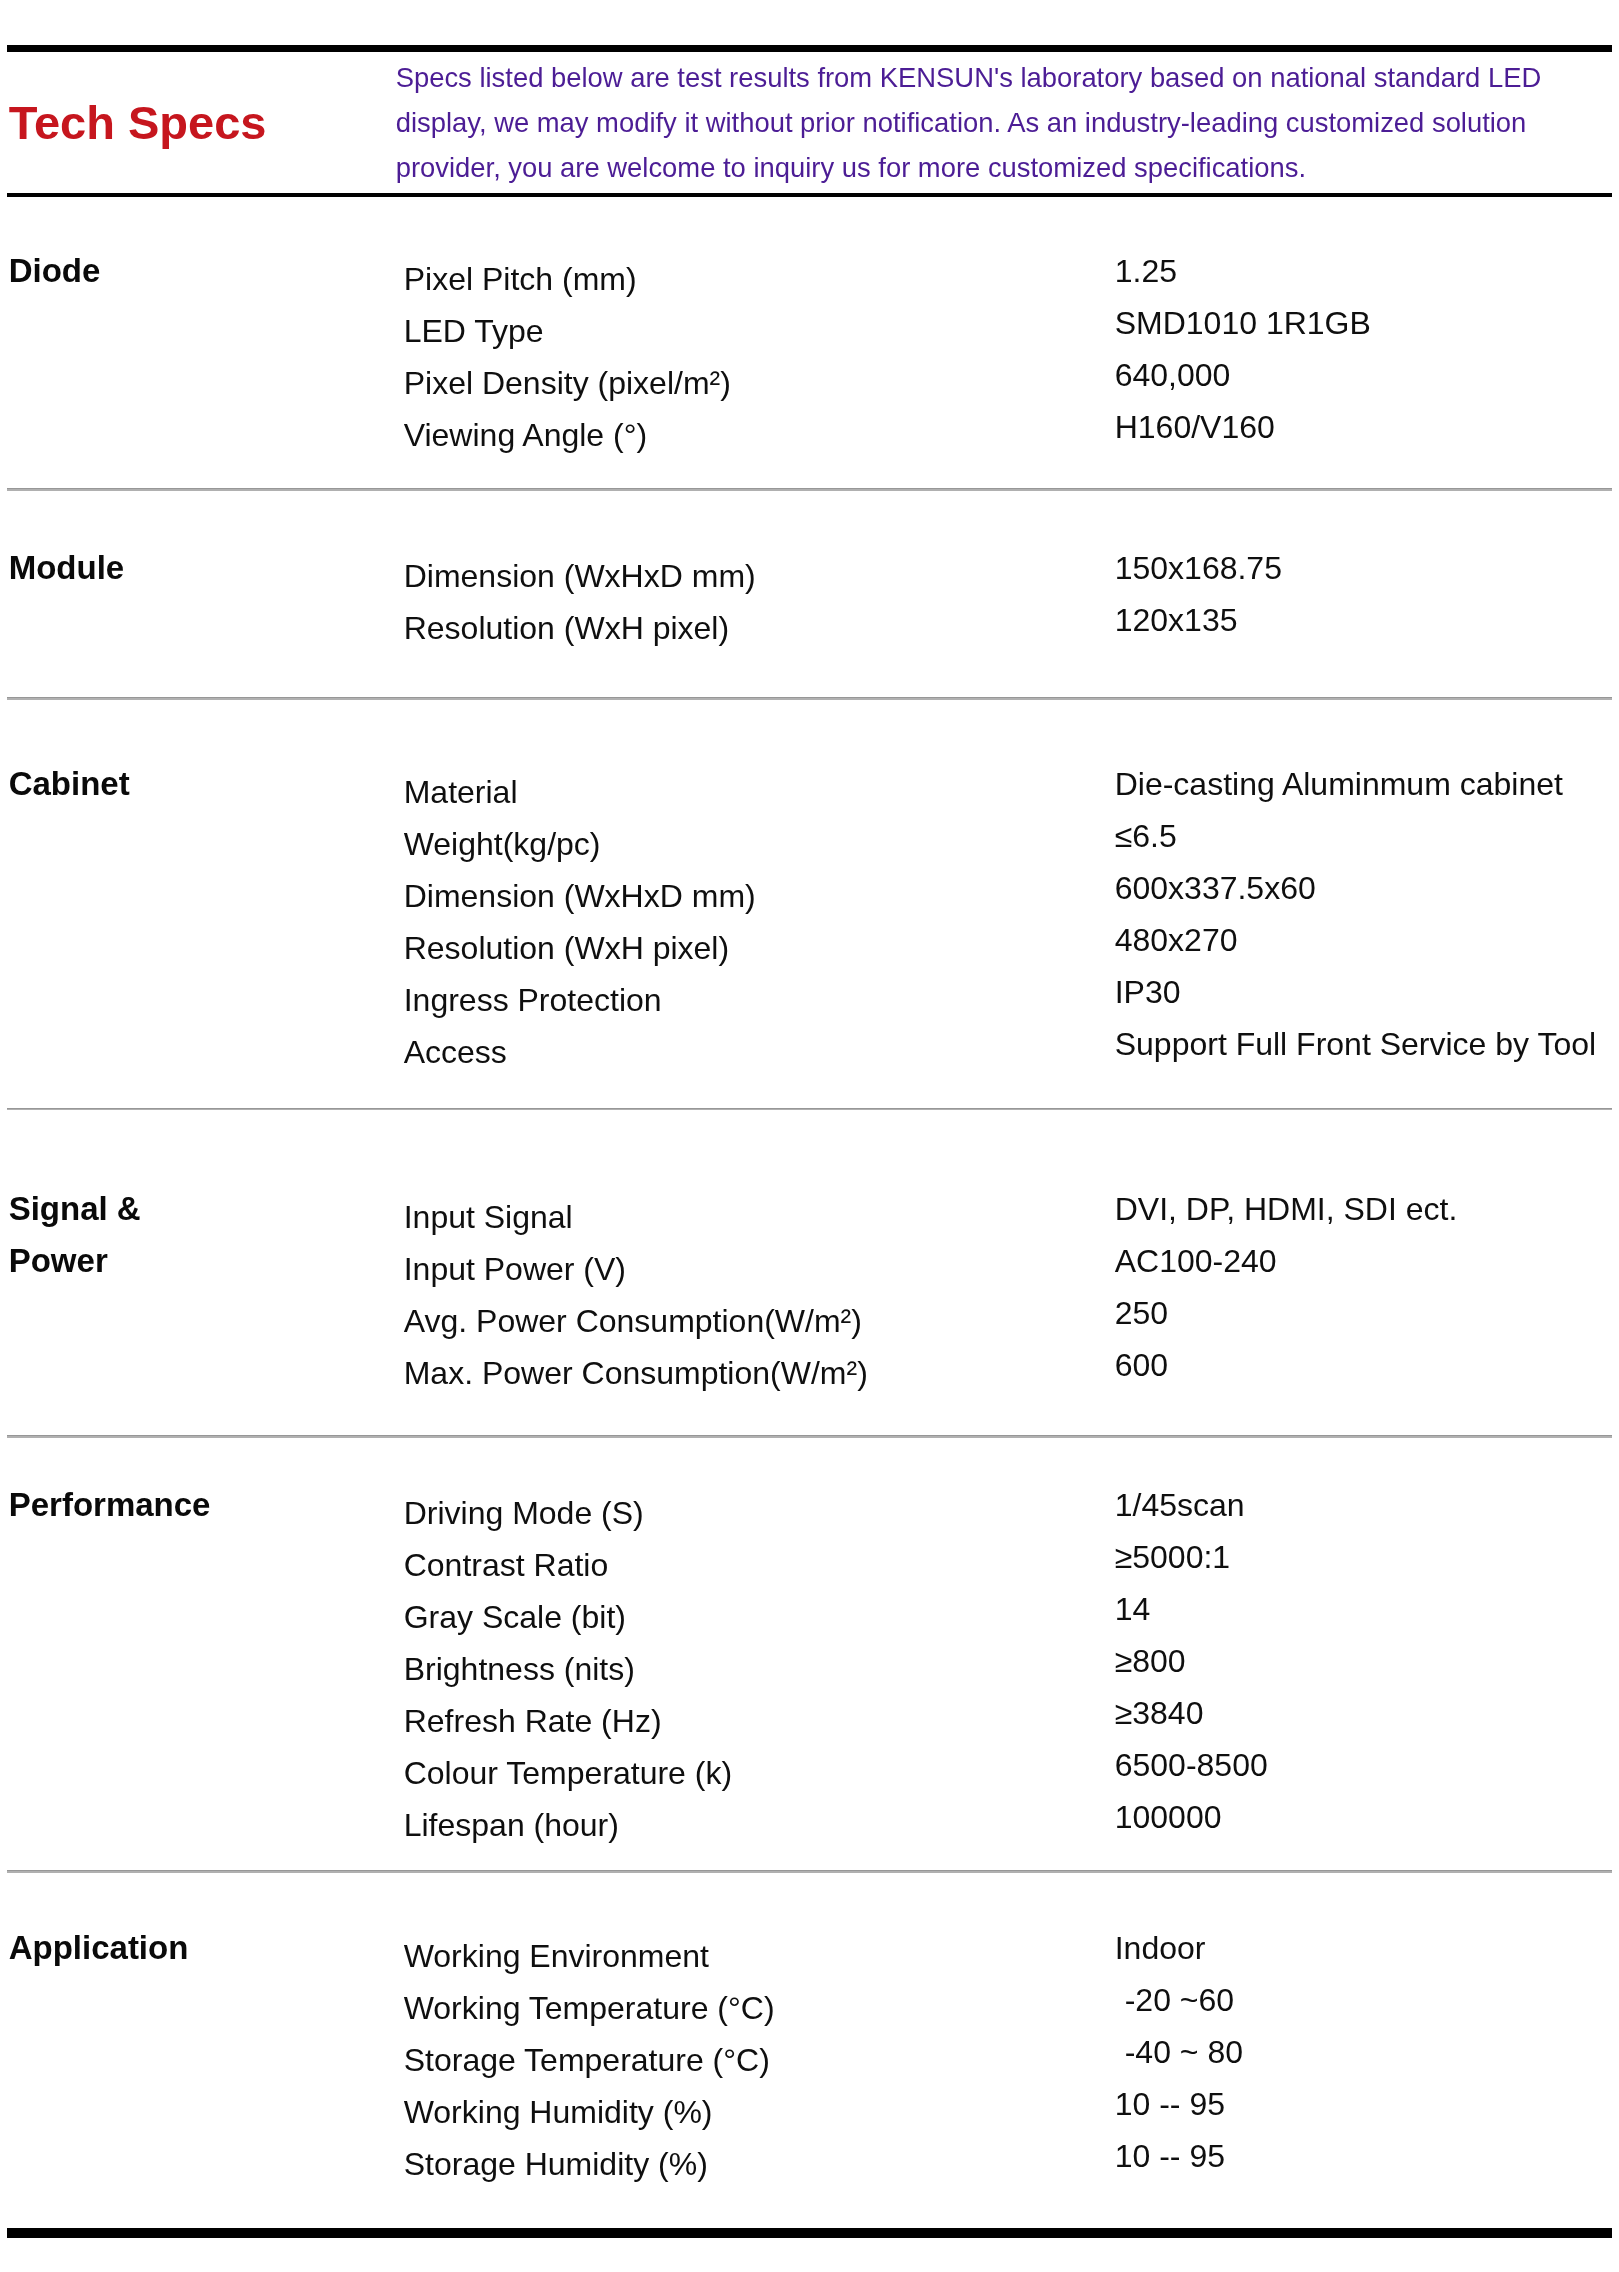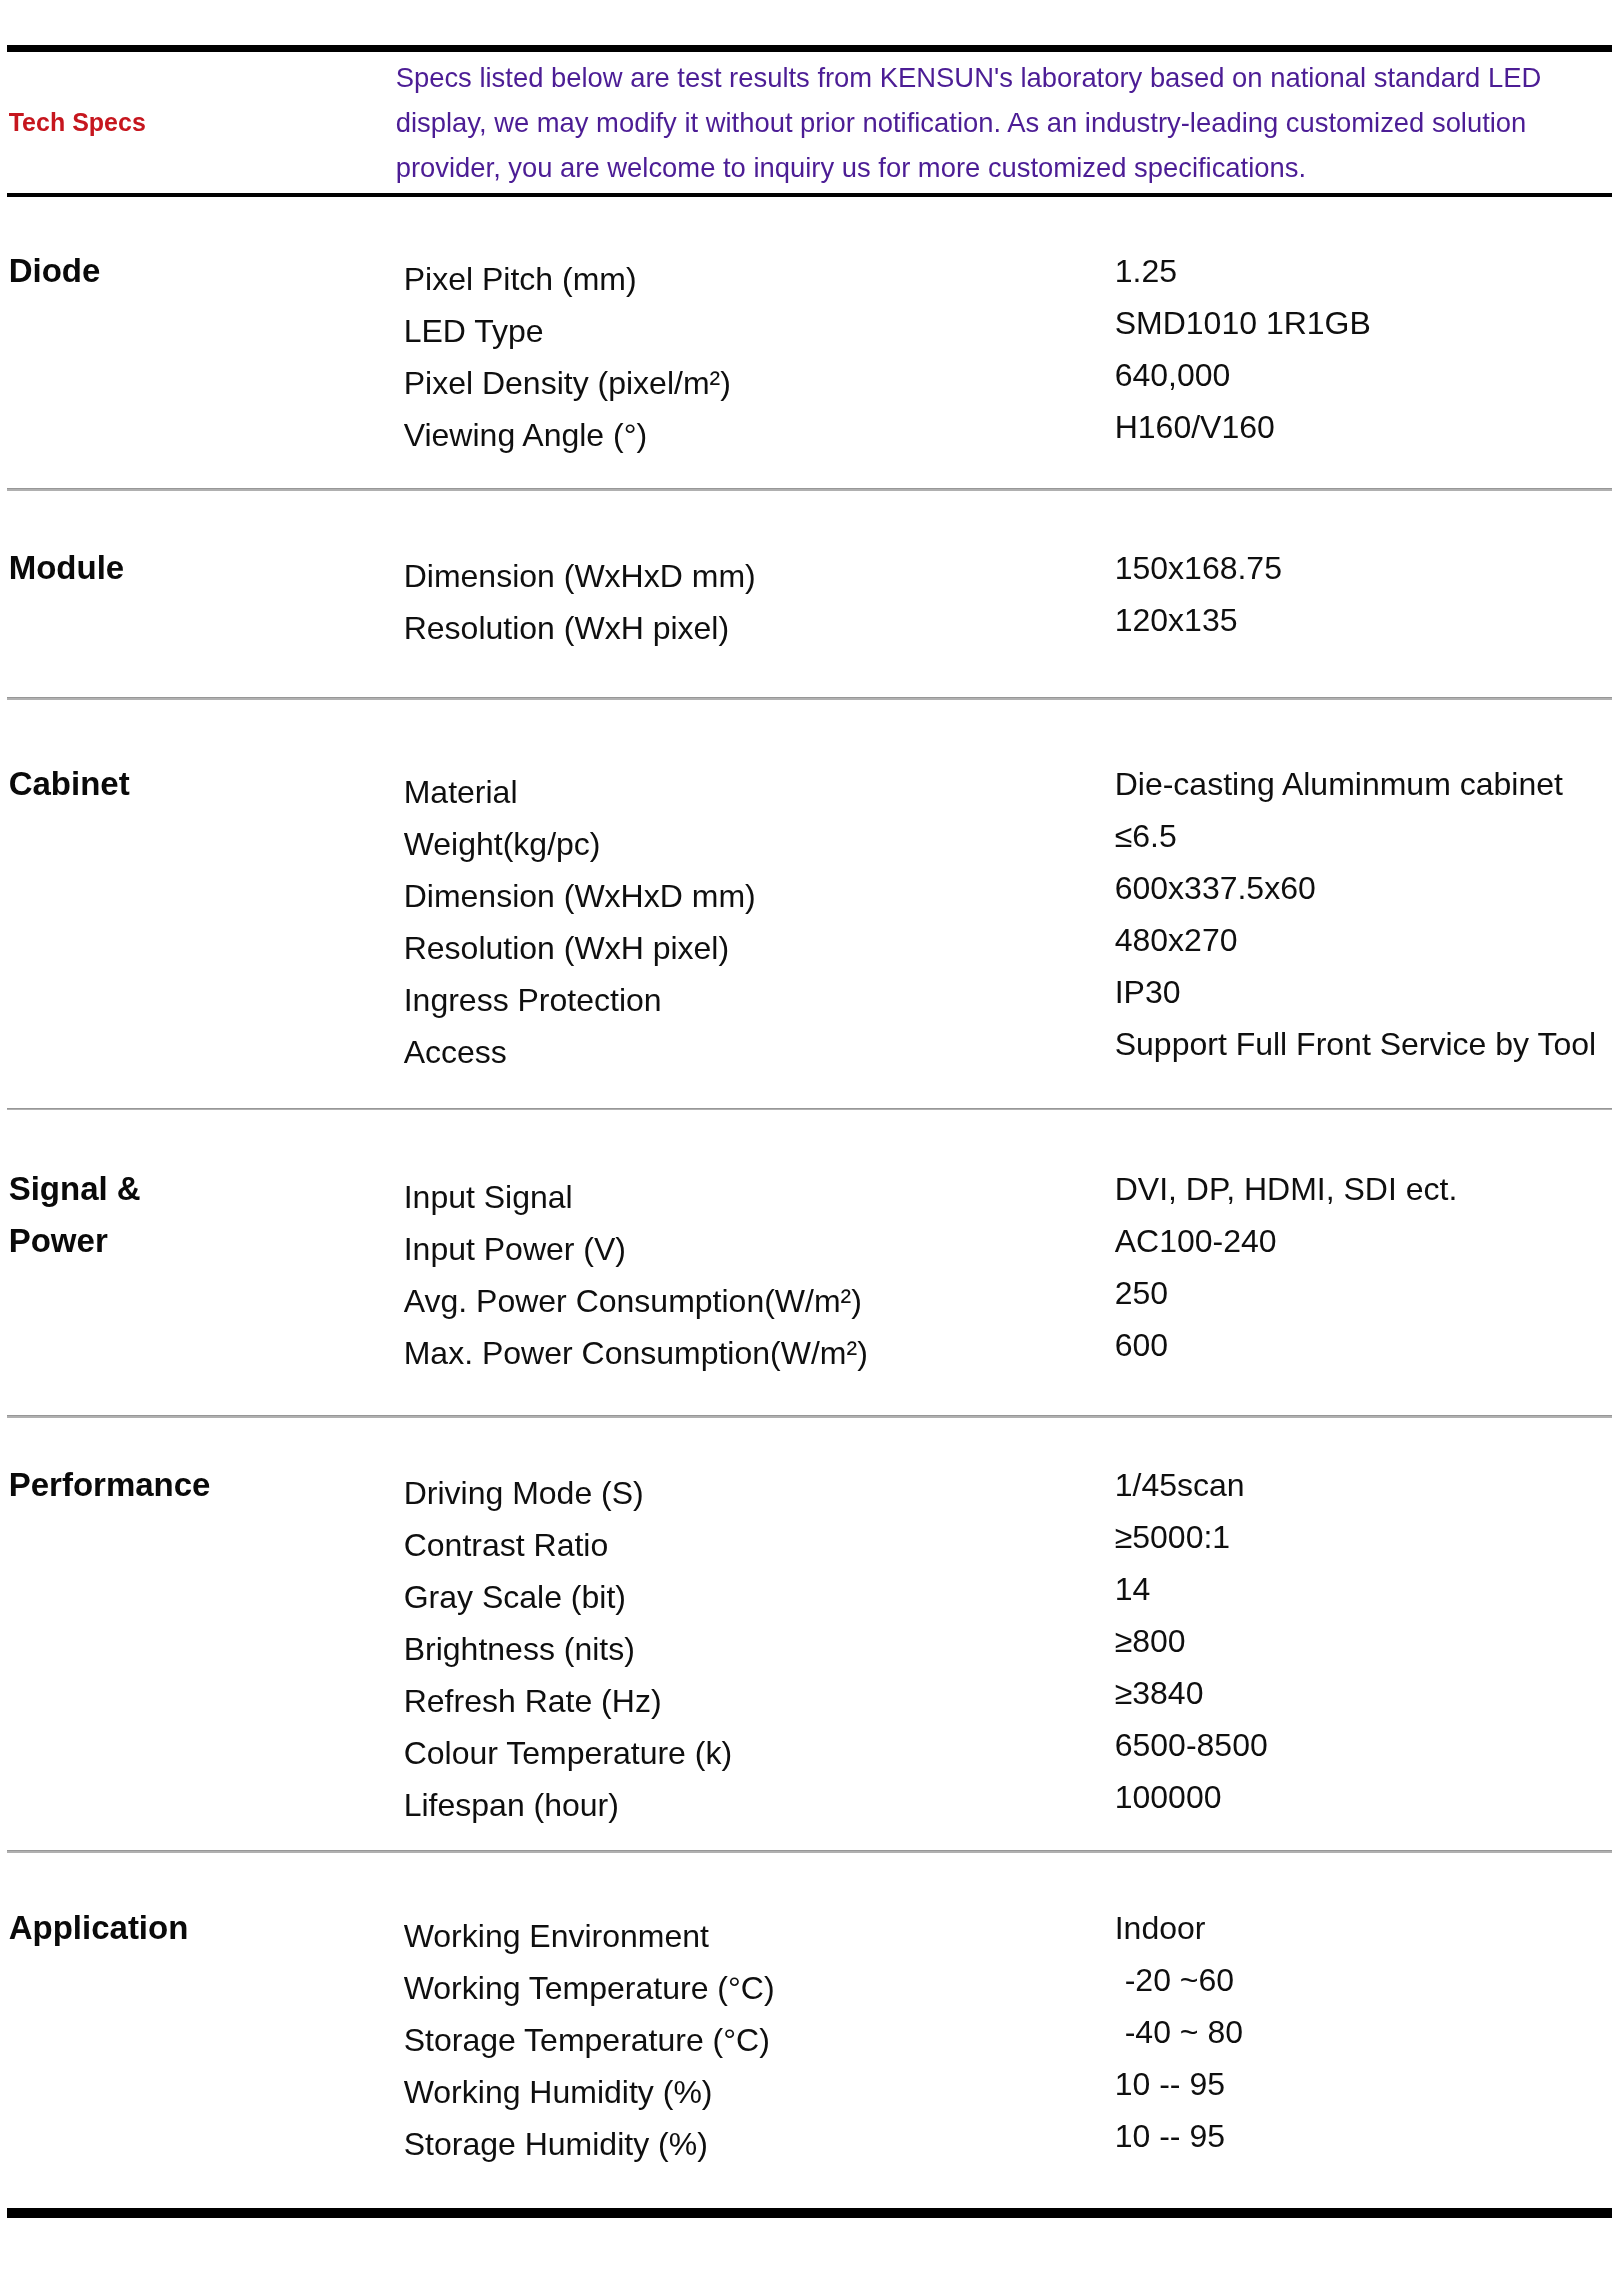--- a/index.html
+++ b/index.html
@@ -14,21 +14,21 @@
   .black-rule{margin:0 7.2px;background:#000000;}
   .rule-top{height:7.2px;margin-top:45px;}
   .rule-mid{height:3.6px;}
   .rule-bottom{height:9.4px;}
   .gray-rule{height:2.9px;margin:0 7.2px;background:#b0b0b0;border-top:0.7px solid #979797;box-sizing:border-box;}
 
   
   .header{display:flex;align-items:center;height:141px;padding:0 8.7px;box-sizing:border-box;}
   .page-title{
     width:387px;flex:0 0 387px;
-    font-size:25px;font-weight:bold;color:#c6161e;letter-spacing:0px;
+    font-size:47px;font-weight:bold;color:#c6161e;letter-spacing:0px;
   }
   .header-desc{
     width:1191px;max-width:1191px;
     font-size:27.4px;line-height:45px;color:#4c1d95;
   }
 
   
   .section{display:flex;padding-left:8.7px;padding-right:8.7px;box-sizing:border-box;}
   .col-title{width:395px;flex:0 0 395px;}
   .col-labels{width:711px;flex:0 0 711px;margin-top:8px;}
@@ -106,21 +106,21 @@
       <div class="cell">Die-casting Aluminmum cabinet</div>
       <div class="cell">≤6.5</div>
       <div class="cell">600x337.5x60</div>
       <div class="cell">480x270</div>
       <div class="cell">IP30</div>
       <div class="cell">Support Full Front Service by Tool</div>
     </div>
   </div>
   <div class="gray-rule"></div>
 
-  <div class="section" style="padding-top:53px;padding-bottom:36px;">
+  <div class="section" style="padding-top:73px;padding-bottom:36px;">
     <div class="col-title">
         <div class="sec-title">Signal &amp;
 Power</div>
       </div>
     <div class="col-labels">
       <div class="cell">Input Signal</div>
       <div class="cell">Input Power (V)</div>
       <div class="cell">Avg. Power Consumption(W/m²)</div>
       <div class="cell">Max. Power Consumption(W/m²)</div>
     </div>

